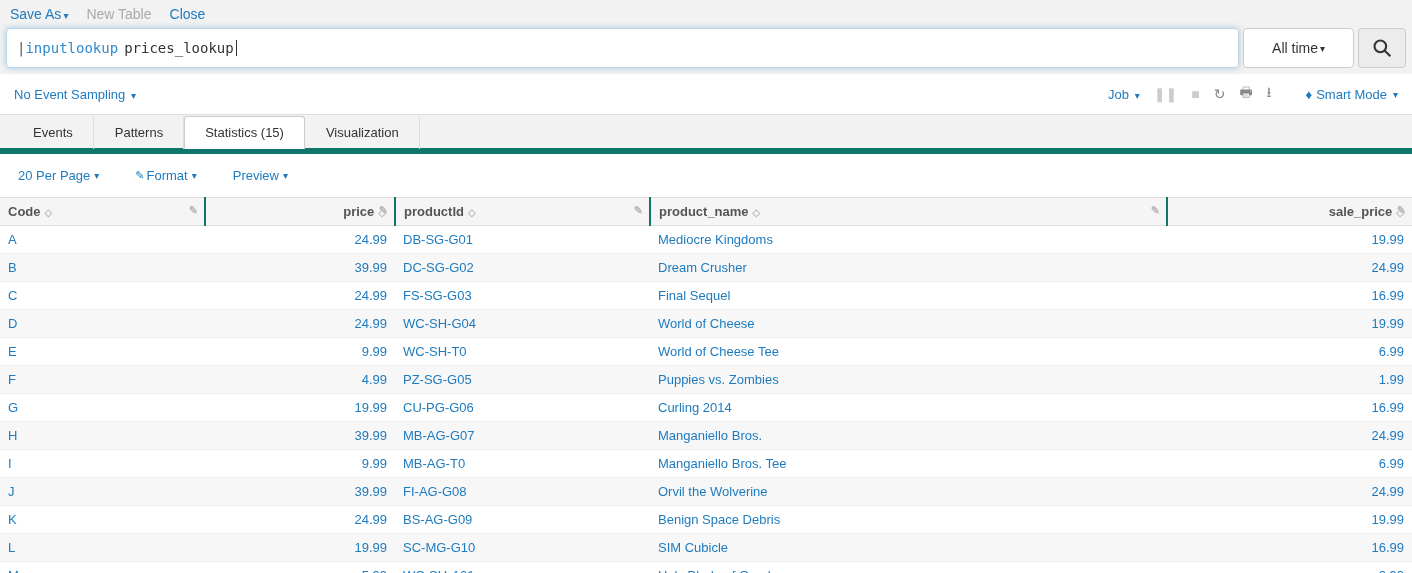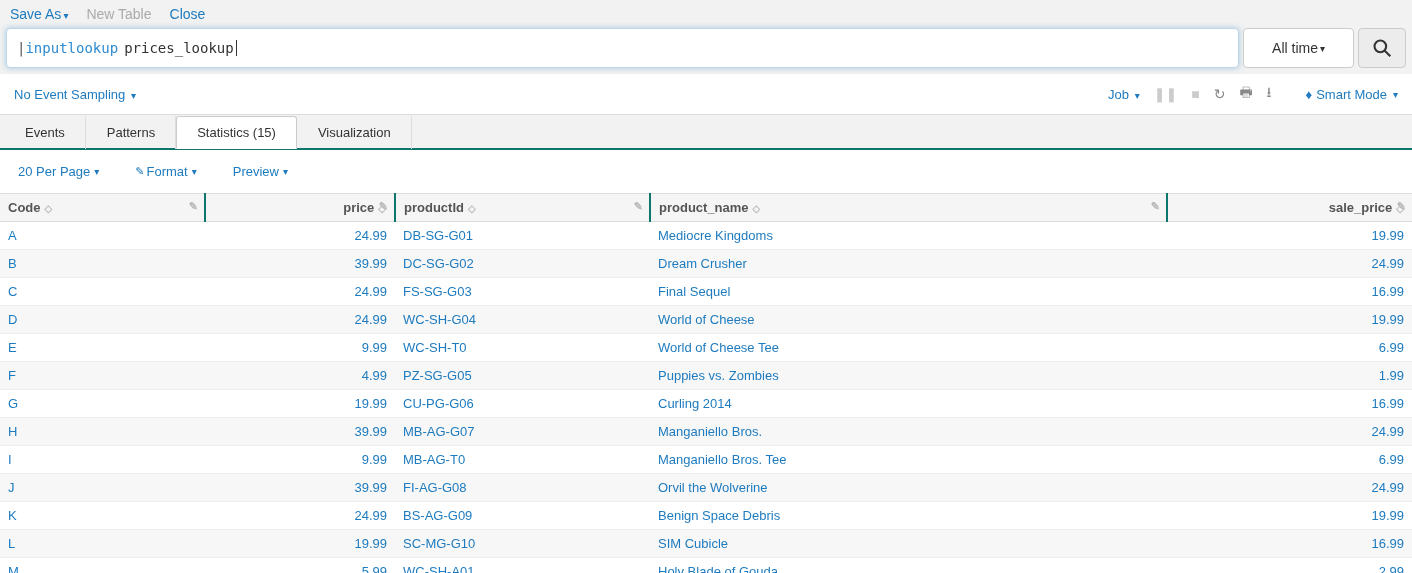--- a/index.html
+++ b/index.html
@@ -100,22 +100,22 @@
   .status-right { display:flex; align-items:center; gap:14px; color:#999;text-align:center; }
   .status-right .icon { cursor:pointer; font-size:14px; }
   .status-right .icon.enabled { color:#888; }
   .status-right .icon.disabled { color:#ccc; }
   .smart-mode { display:flex; align-items:center; gap:4px; color:#1e7bbf; cursor:pointer; margin-left:20px;}
   .smart-mode .bulb { color:#1e7bbf; }
 
   .tabs-row {
     display:flex;
     background:#f2f2f2;
-    border-bottom: 2px solid #0f766e;
-    padding-left: 4px;
+    border-bottom: 6px solid #0f766e;
+    padding-left: 12px;
   }
   .tab {
     padding: 8px 20px;
     font-size: 13px;
     color: #333;
     cursor:pointer;
     border: 1px solid transparent;
     border-bottom: none;
     position: relative;
     top: 1px;

